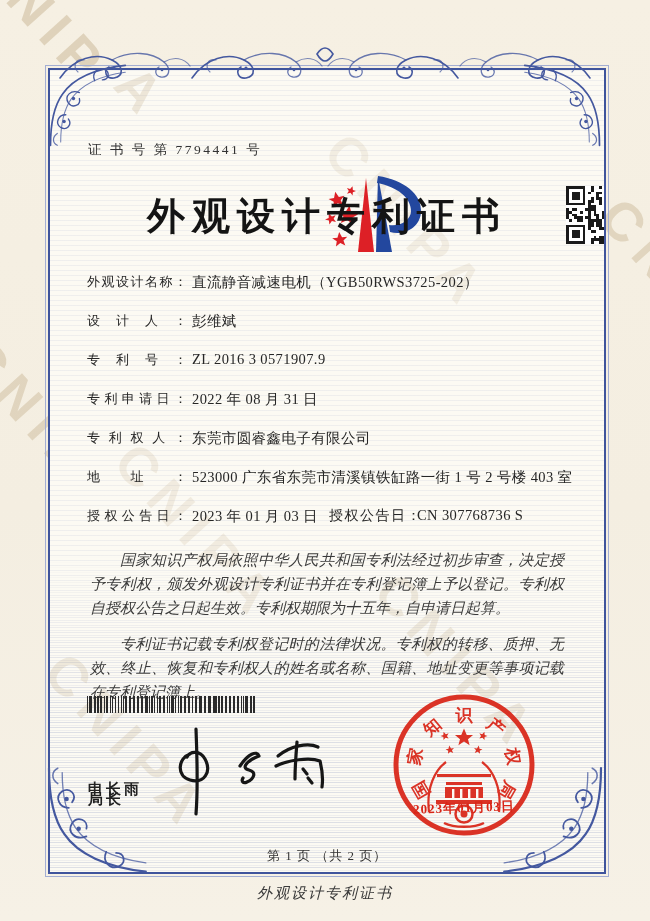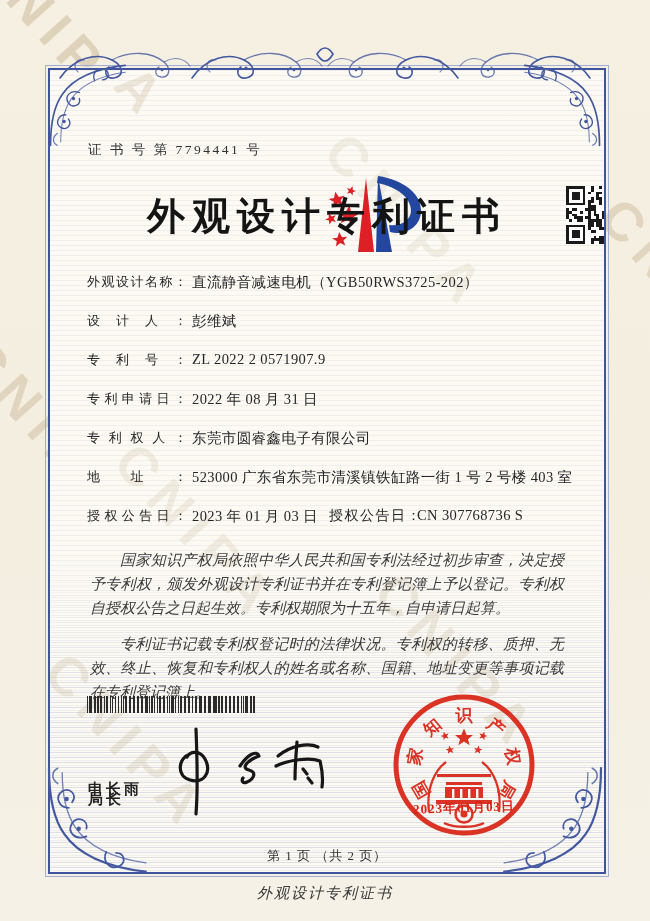--- a/index.html
+++ b/index.html
@@ -241,21 +241,21 @@
     <div class="c row" style="top:203px">
       <span class="f-label">外观设计名称：</span>
       <span class="f-value">直流静音减速电机（YGB50RWS3725-202）</span>
     </div>
     <div class="c row" style="top:242px">
       <span class="f-label">设计人：</span>
       <span class="f-value">彭维斌</span>
     </div>
     <div class="c row" style="top:281px">
       <span class="f-label">专利号：</span>
-      <span class="f-value">ZL 2022 2 0571907.9</span>
+      <span class="f-value">ZL 2016 3 0571907.9</span>
     </div>
     <div class="c row" style="top:320px">
       <span class="f-label">专利申请日：</span>
       <span class="f-value">2022 年 08 月 31 日</span>
     </div>
     <div class="c row" style="top:359px">
       <span class="f-label">专利权人：</span>
       <span class="f-value">东莞市圆睿鑫电子有限公司</span>
     </div>
     <div class="c row" style="top:398px">

